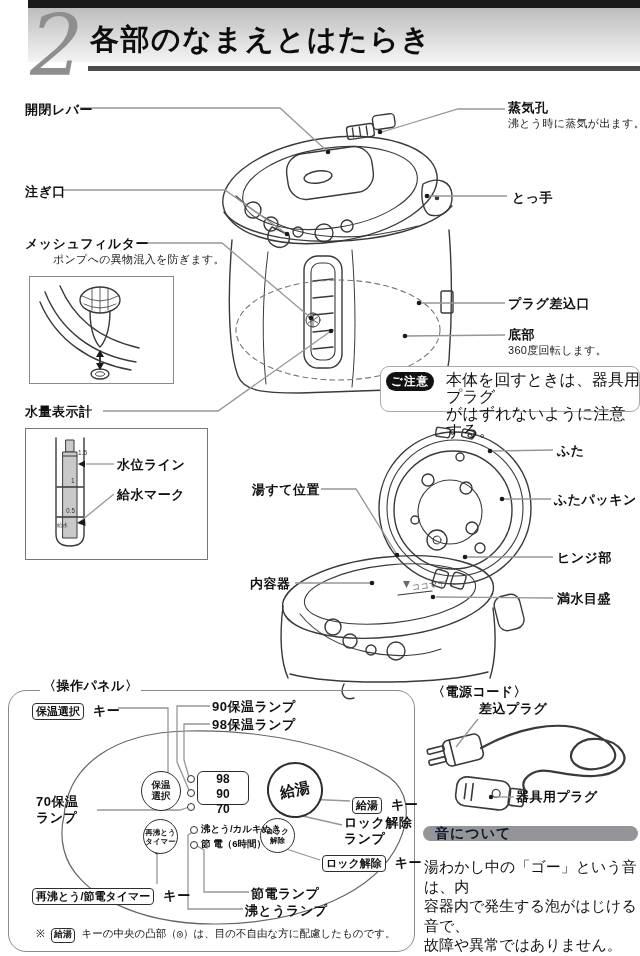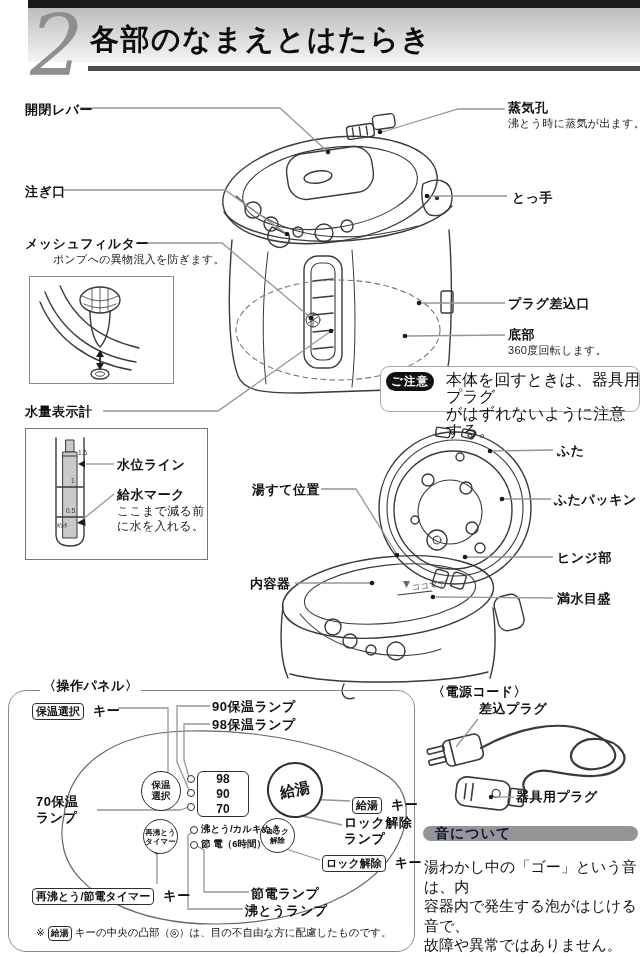--- a/index.html
+++ b/index.html
@@ -264,22 +264,20 @@
 
   <div id="caution-box"></div>
   <div id="caution-badge">ご注意</div>
   <div id="caution-text" class="pre">本体を回すときは、器具用プラグ
 がはずれないように注意する。</div>
 
   <div class="lbl" style="left:25px;top:404px;">水量表示計</div>
   <div class="frame" style="left:25px;top:428px;width:181px;height:130px;border-color:#777;"></div>
   <div class="lbl" style="left:117px;top:457px;">水位ライン</div>
   <div class="lbl" style="left:117px;top:487px;">給水マーク</div>
-  <div class="desc pre" style="left:117px;top:504px;font-size:12px;">ここまで減る前
-に水を入れる。</div>
 
   <div class="lbl" style="left:252px;top:482px;">湯すて位置</div>
   <div class="lbl" style="left:250px;top:576px;">内容器</div>
   <div class="lbl" style="left:557px;top:443px;">ふた</div>
   <div class="lbl" style="left:554px;top:492px;">ふたパッキン</div>
   <div class="lbl" style="left:557px;top:550px;text-align:right;">ヒンジ部</div>
   <div class="lbl" style="left:557px;top:591px;">満水目盛</div>
 
   <div class="frame" style="left:8px;top:690px;width:405px;height:260px;border-radius:18px;border-color:#8a8a8a;"></div>
   <div class="lbl" style="left:40px;top:678px;background:#fff;padding:0 3px;">〈操作パネル〉</div>
@@ -287,21 +285,21 @@
   <div class="abs" style="left:32px;top:701px;z-index:3;">
     <span class="kbox">保温選択</span><span class="kbig">キー</span>
   </div>
   <div class="lbl" style="left:212px;top:699px;">90保温ランプ</div>
   <div class="lbl" style="left:212px;top:717px;">98保温ランプ</div>
   <div class="lbl pre" style="left:36px;top:794px;">70保温
 ランプ</div>
 
   <div class="circle-btn pre" style="left:141px;top:771px;width:38px;height:38px;font-size:9.5px;line-height:1.15;">保温
 選択</div>
-  <div class="abs pre" style="left:197px;top:771px;width:52px;height:46px;border:1.7px solid #2d2d2d;border-radius:6px;background:#fff;font-size:12px;font-weight:bold;line-height:15px;text-align:center;z-index:3;box-sizing:border-box;">98
+  <div class="abs pre" style="left:197px;top:771px;width:52px;height:34px;border:1.7px solid #2d2d2d;border-radius:6px;background:#fff;font-size:12px;font-weight:bold;line-height:15px;text-align:center;z-index:3;box-sizing:border-box;">98
 90
 70</div>
   <div class="lamp" style="left:187px;top:775px;"></div>
   <div class="lamp" style="left:187px;top:789px;"></div>
   <div class="lamp" style="left:187px;top:803px;"></div>
 
   <div class="circle-btn" style="left:267px;top:762px;width:52px;height:52px;font-size:15px;border-width:2px;transform:rotate(-12deg);">給湯</div>
   <div class="abs" style="left:352px;top:795px;z-index:3;">
     <span class="kbox">給湯</span><span class="kbig">キー</span>
   </div>
@@ -320,21 +318,21 @@
   <div class="lamp" style="left:190px;top:841px;"></div>
   <div class="abs sm" style="left:201px;top:823px;z-index:3;white-space:nowrap;">沸とう/カルキぬき</div>
   <div class="abs sm" style="left:201px;top:838px;z-index:3;white-space:nowrap;">節 電（6時間）</div>
 
   <div class="abs" style="left:32px;top:886px;z-index:3;">
     <span class="kbox">再沸とう/節電タイマー</span><span class="kbig">キー</span>
   </div>
   <div class="lbl" style="left:251px;top:886px;">節電ランプ</div>
   <div class="lbl" style="left:245px;top:903px;">沸とうランプ</div>
 
-  <div class="abs" style="left:36px;top:926px;font-size:10.5px;z-index:3;white-space:nowrap;">
+  <div class="abs" style="left:36px;top:926px;font-size:10.5px;z-index:3;white-space:nowrap;font-family:Liberation Mono, monospace;">
     <span>※</span>
     <span class="kbox" style="font-size:9px;line-height:13px;padding:0 2px;">給湯</span>
     <span>キーの中央の凸部（◎）は、目の不自由な方に配慮したものです。</span>
   </div>
 
   <div class="lbl" style="left:432px;top:684px;">〈電源コード〉</div>
   <div class="lbl" style="left:479px;top:701px;">差込プラグ</div>
   <div class="lbl" style="left:516px;top:789px;">器具用プラグ</div>
 
   <div id="sound-hdr">音について</div>

